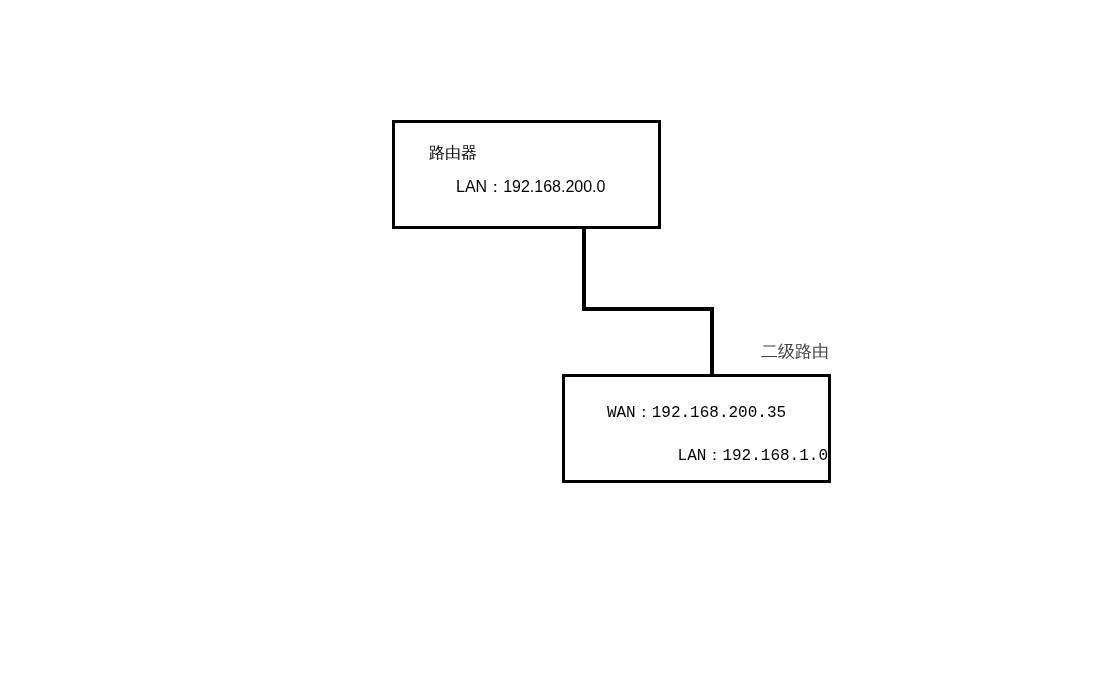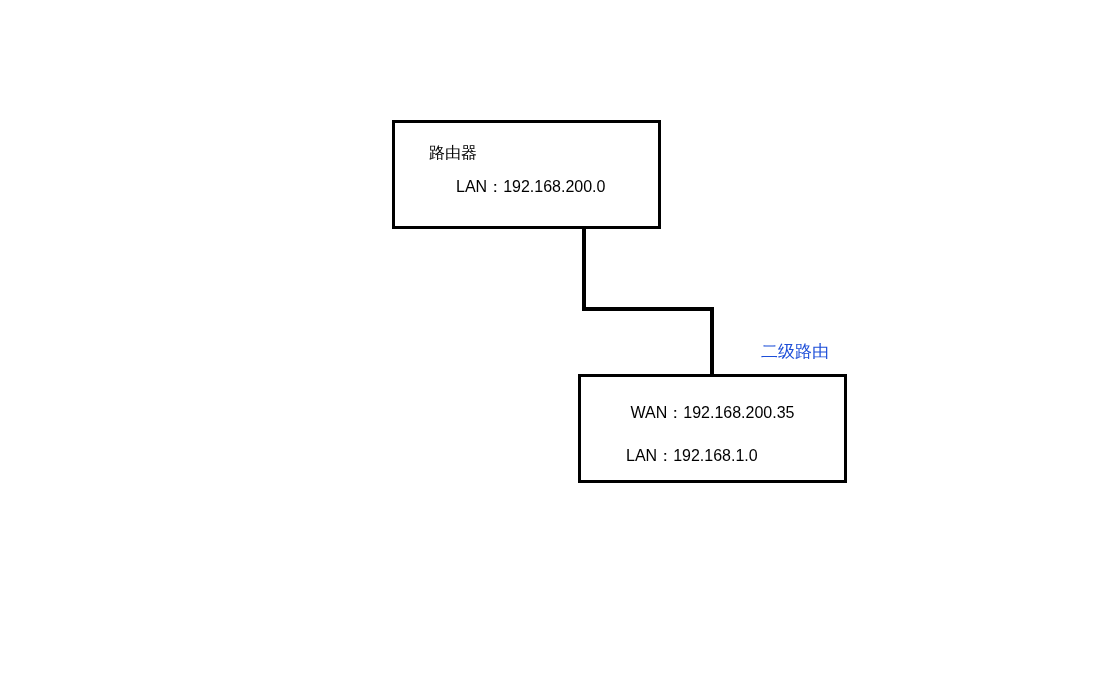--- a/index.html
+++ b/index.html
@@ -22,22 +22,23 @@
     height: 109px;
     border: 3px solid #000000;
     background: #ffffff;
     box-sizing: border-box;
   }
   .box-router1 {
     left: 392px;
     top: 120px;
   }
   .box-router2 {
-    left: 578px;
+    left: 562px;
     top: 374px;
+    font-family: Liberation Mono, monospace;
   }
   .text-line {
     position: absolute;
     font-size: 16px;
     line-height: 18px;
     white-space: nowrap;
     color: #000000;
   }
   .r1-title {
     left: 34px;
@@ -51,31 +52,30 @@
   .r2-wan {
     left: 0;
     top: 27px;
     width: 100%;
     text-align: center;
   }
   .r2-lan {
     left: 0;
     top: 70px;
     width: 100%;
-    text-align: left;
-    margin-left: 45px;
+    text-align: right;
   }
   .floating-label {
     position: absolute;
     left: 761px;
     top: 342px;
     font-size: 17px;
     line-height: 19px;
     white-space: nowrap;
-    color: #1d4ed8;
+    color: #404040;
   }
   .connector-svg {
     position: absolute;
     left: 0;
     top: 0;
     width: 1096px;
     height: 681px;
     pointer-events: none;
   }
   .connector-svg polyline {

